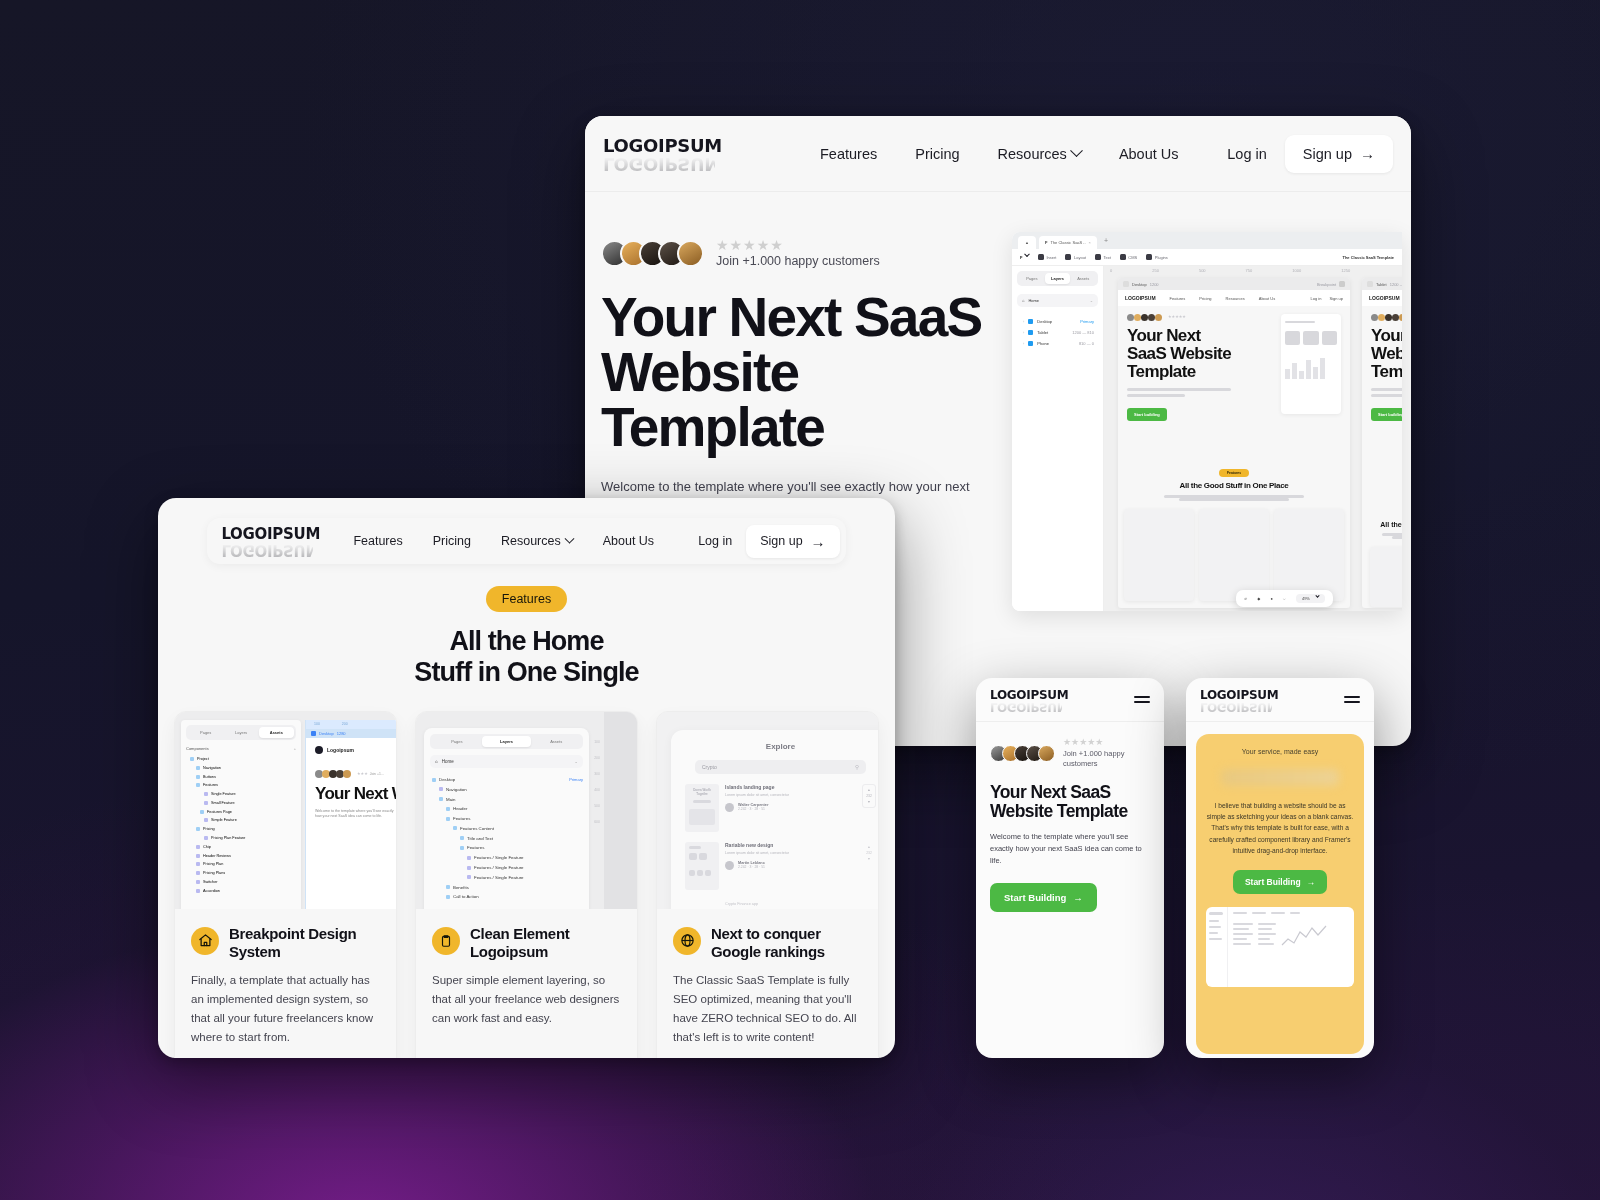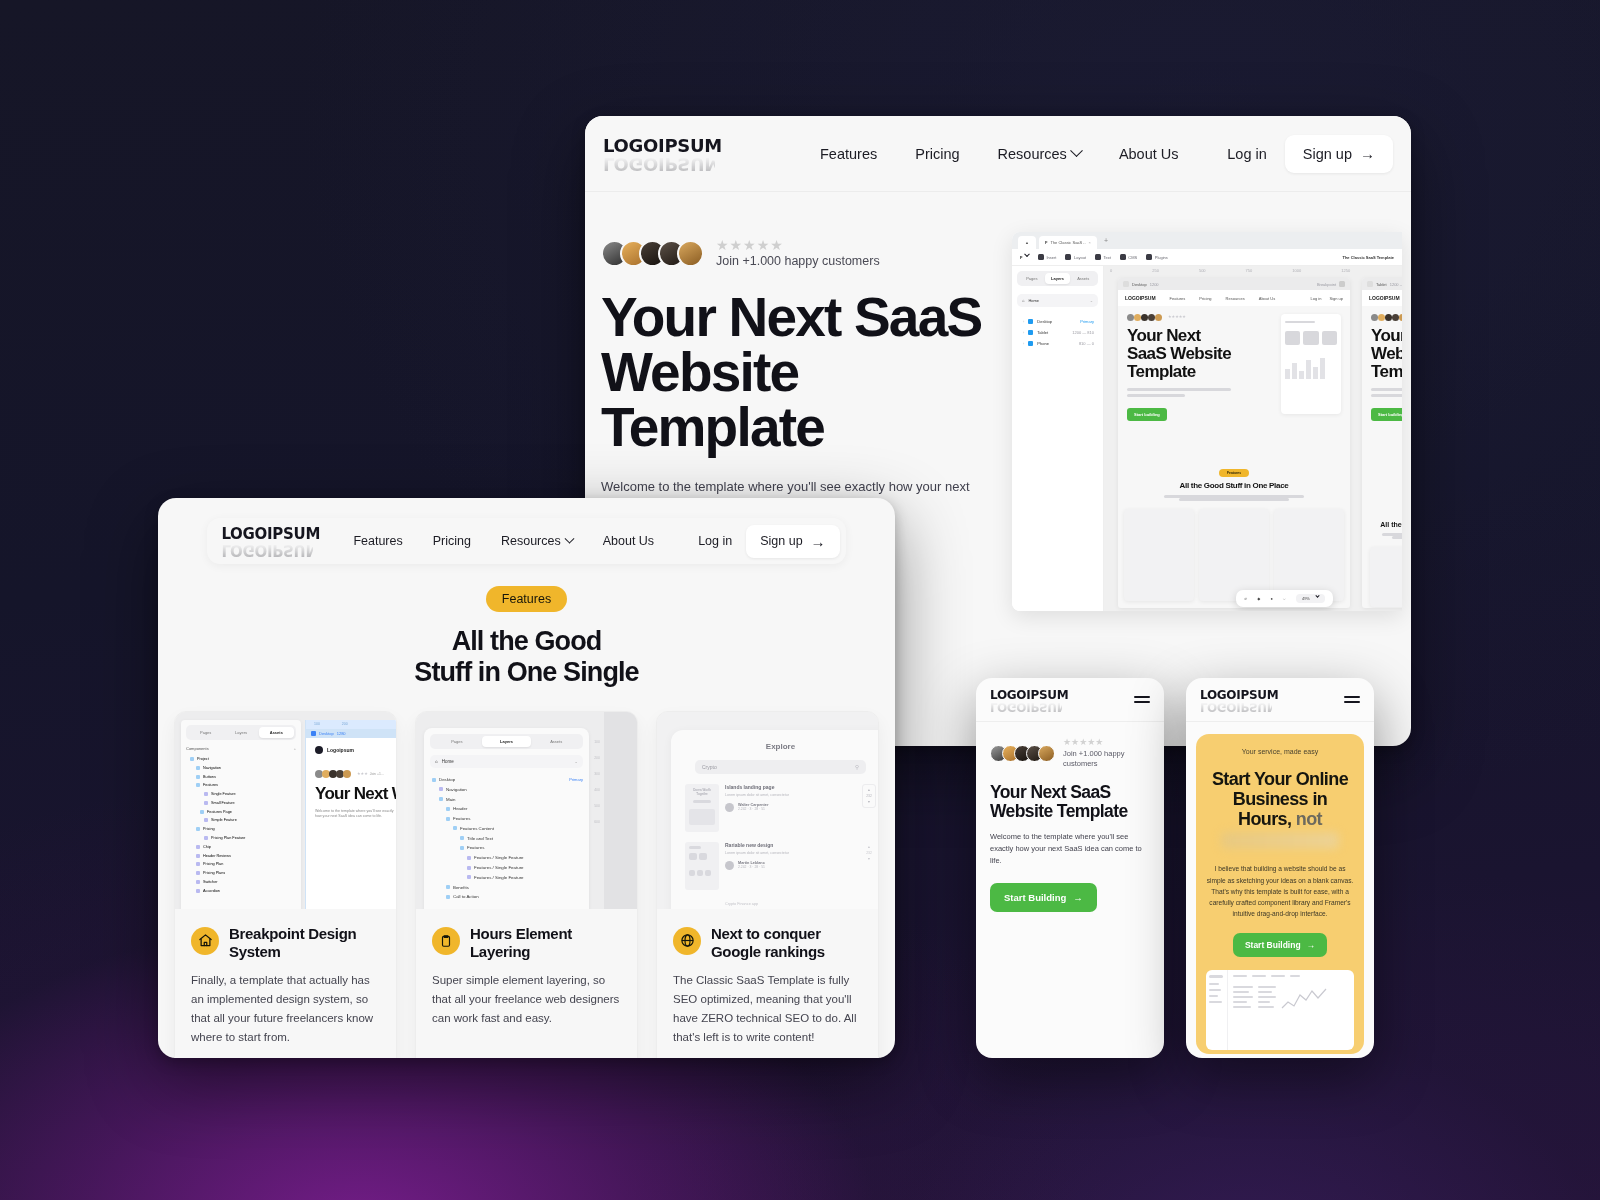--- a/index.html
+++ b/index.html
@@ -492,21 +492,21 @@
             <span>Sign up</span>
             <span class="arrow">→</span>
           </div>
         </div>
       </div>
     </div>
 
     <div class="feat-center">
       <div class="badge">Features</div>
       <div class="feat-h2">
-        <span>All the Good</span><br>
+        <span>All the Home</span><br>
         <span>Stuff in One Single</span>
       </div>
     </div>
 
     <div class="cards">
 
       <div class="card">
         <div class="card-thumb" style="background:#ededee">
           <div class="tn-panel" style="position:absolute;left:6px;top:8px;width:120px;height:196px;padding:5px">
             <div class="fm-seg" style="font-size:4px;margin-bottom:6px">
@@ -709,21 +709,21 @@
           <div style="position:absolute;left:188px;top:0;right:0;bottom:0;background:#e2e2e4"></div>
         </div>
         <div class="card-body">
           <div class="card-head">
             <div class="ic">
               <svg width="14" height="14" viewBox="0 0 24 24" fill="none" stroke="#15150a" stroke-width="2" stroke-linecap="round" stroke-linejoin="round">
                   <rect x="6" y="4" width="12" height="17" rx="2"></rect>
                   <path d="M9 3h6v3H9z"></path>
                 </svg>
             </div>
-            <div class="card-title">Hours Element Layering</div>
+            <div class="card-title">Clean Element Logoipsum</div>
           </div>
           <p class="card-text">Super simple element layering, so that all your freelance web designers can work fast and easy.</p>
         </div>
       </div>
 
       <div class="card">
         <div class="card-thumb" style="background:#f1f1f2">
           <div style="position:absolute;left:14px;top:18px;right:-12px;bottom:-10px;background:#fafafa;border-radius:12px 0 0 0;box-shadow:0 2px 10px rgba(0,0,0,.05);padding:12px 14px">
             <div style="text-align:center;font-size:8px;font-weight:700;color:#7b7b84">Explore</div>
             <div style="margin:9px 10px 0;background:#eeeef0;border-radius:5px;padding:4px 7px;display:flex;align-items:center">
@@ -847,23 +847,20 @@
         <div class="lg-main">LOGOIPSUM</div>
         <div class="lg-mirror">LOGOIPSUM</div>
       </div>
       <div class="burger">
           <i></i>
           <i></i>
         </div>
     </div>
     <div class="ph-yellow">
       <div class="yc-eyebrow">Your service, made easy</div>
-      <div class="yc-h1">
-        <span>Start Your Online Business in Hours, </span><span class="muted">not</span>
-      </div>
       <div class="yc-blur"></div>
       <div class="yc-p">I believe that building a website should be as simple as sketching your ideas on a blank canvas. That's why this template is built for ease, with a carefully crafted component library and Framer's intuitive drag-and-drop interface.</div>
       <div class="yc-btn">
         <span>Start Building</span>
         <span>→</span>
       </div>
       <div class="yc-dash">
         <div style="display:flex;height:100%">
           <div style="width:22px;border-right:1px solid #f0f0f2;padding:5px 3px">
             <div class="tn-line" style="width:14px;height:3px"></div>

